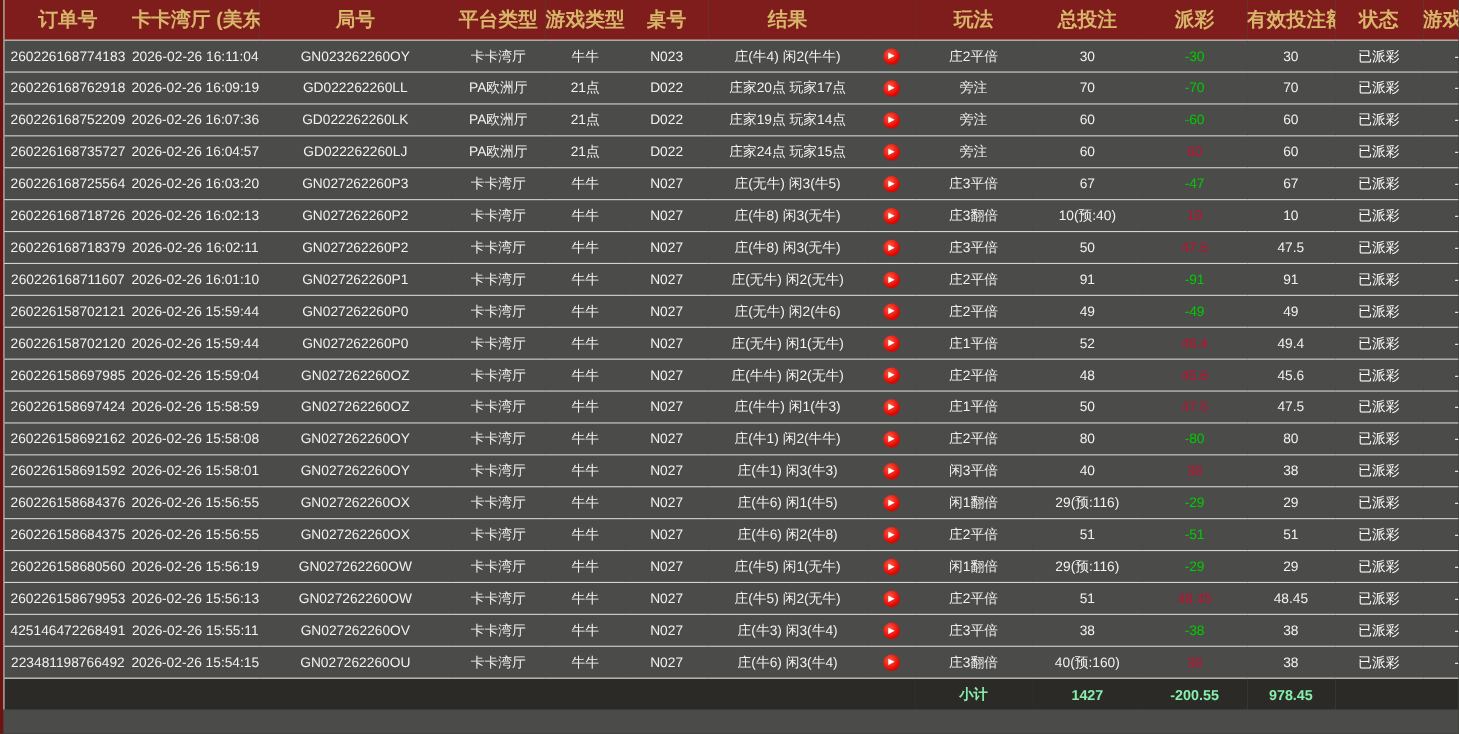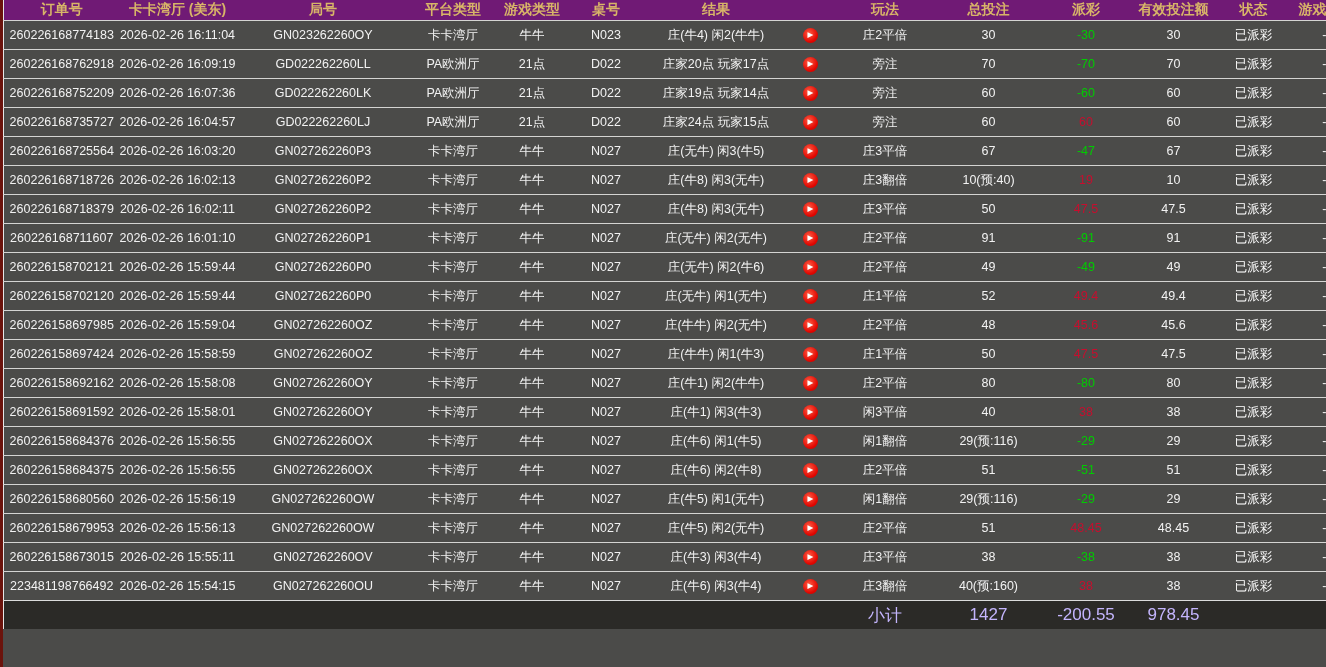--- a/index.html
+++ b/index.html
@@ -1,24 +1,24 @@
 <!DOCTYPE html>
 <html><head>
 <meta charset="utf-8">
 <style>
   html,body{margin:0;padding:0;background:#3a3a38;font-family:"Liberation Sans","DejaVu Sans",sans-serif;}
   .screen{width:1326px;height:667px;overflow:hidden;background:#4b4b49;border-left:3px solid #6b130c;box-sizing:border-box;}
   table{border-collapse:collapse;table-layout:fixed;width:1323px;border-left:1px solid #e6e6e6;}
   th,td{padding:0;white-space:nowrap;overflow:hidden;}
-  thead th{background:#701a75;color:#d8b568;font-size:14px;font-weight:bold;height:20px;text-align:center;}
+  thead th{background:#7f1d1d;color:#d8b568;font-size:18px;font-weight:bold;height:36px;text-align:center;}
   tbody td{background:#4b4b49;color:#f2f2f2;font-size:12.5px;height:28px;text-align:center;border-top:1px solid #d4d4d2;}
   tbody td.neg{color:#00cc00;margin-top:15px;}
   tbody td.pos{color:#c60e2e;}
   tbody td.paid{color:#ffffff;}
-  tfoot td{background:#2b2a27;color:#c4b5fd;font-weight:normal;font-size:17px;height:28px;text-align:center;border-top:1px solid #dcdcdc;}
+  tfoot td{background:#2b2a27;color:#86efac;font-weight:bold;font-size:13px;height:28px;text-align:center;border-top:1px solid #dcdcdc;}
   .play-btn{display:inline-flex;align-items:center;justify-content:center;width:15px;height:15px;border-radius:50%;
             background:radial-gradient(circle at 40% 35%, #ff5a42 0%, #e00600 65%, #c40000 100%);cursor:pointer;vertical-align:middle;}
   .play-tri{color:#ffffff;font-size:7.5px;line-height:1;transform:translateX(0.5px);}
   td.tail,th.tail{text-align:right;margin-top:12px;}
 </style>
 </head>
 <body>
 
 <div class="screen">
   <table>
@@ -375,21 +375,21 @@
               <span class="play-tri">▶</span>
             </span></td>
           <td>庄2平倍</td>
           <td>51</td>
           <td class="pos">48.45</td>
           <td>48.45</td>
           <td class="paid">已派彩</td>
           <td class="tail">-</td>
         </tr>
         <tr>
-          <td>260226158673015</td>
+          <td>425146472268491</td>
           <td>2026-02-26 15:55:11</td>
           <td>GN027262260OV</td>
           <td>卡卡湾厅</td>
           <td>牛牛</td>
           <td>N027</td>
           <td>庄(牛3) 闲3(牛4)</td>
           <td><span class="play-btn">
               <span class="play-tri">▶</span>
             </span></td>
           <td>庄3平倍</td>

